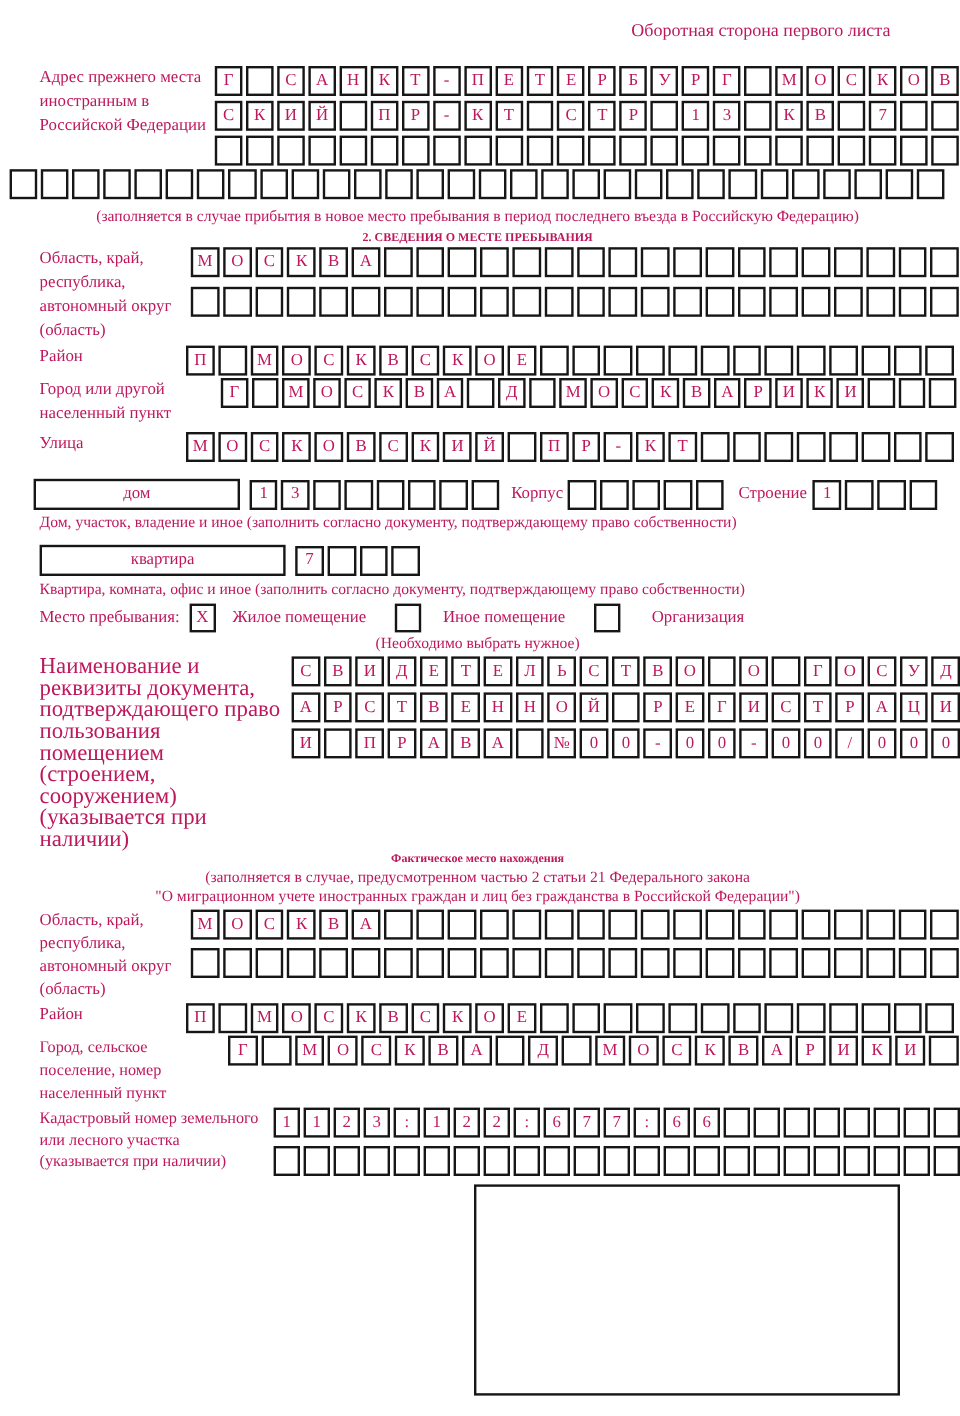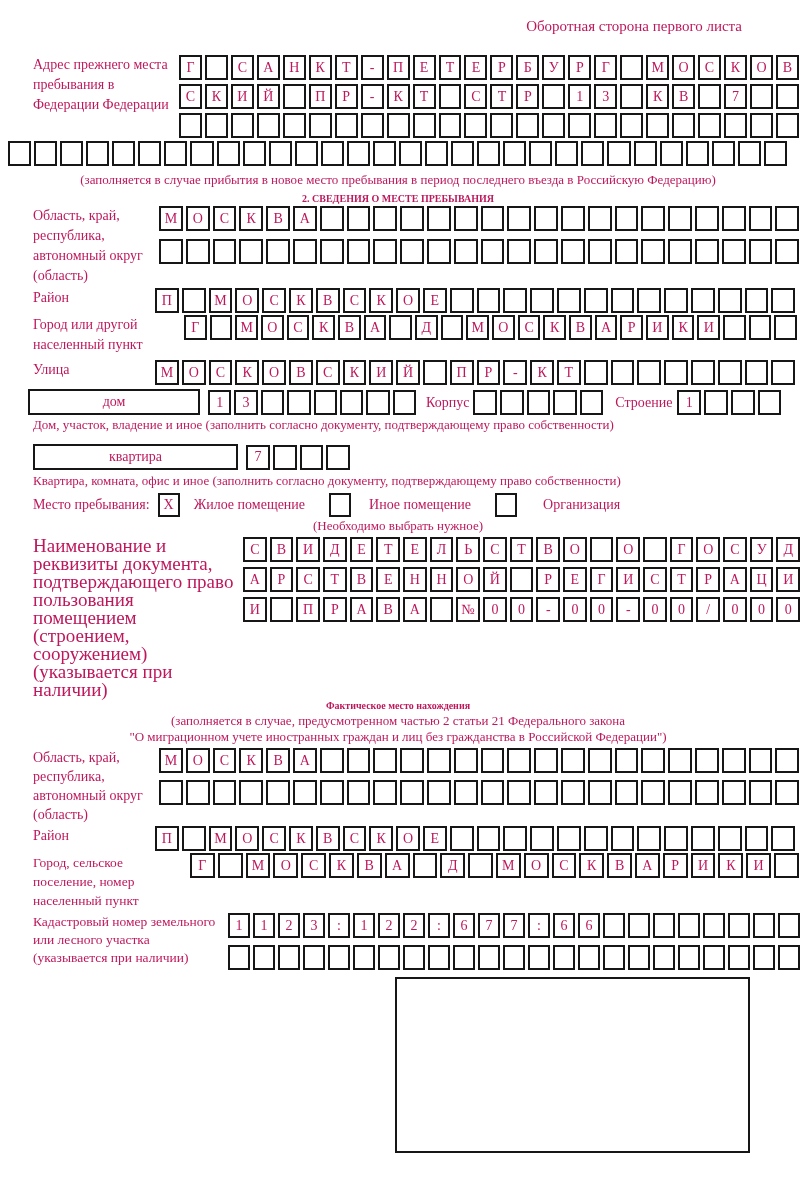--- a/index.html
+++ b/index.html
@@ -27,21 +27,21 @@
 </style>
 </head>
 <body>
 
 <div class="page">
   <div class="inner">
 
     <div class="hdr">Оборотная сторона первого листа</div>
 
     <div class="frow" style="margin-top:20px">
-      <div class="lbl" style="width:142px;padding-right:4px">Адрес прежнего места пребывания в Федерации Федерации</div>
+      <div class="lbl" style="width:142px;padding-right:4px">Адрес прежнего места иностранным в Российской Федерации</div>
       <div class="rows" style="width:620px">
         <div class="cellrow">
             <span class="cell">Г</span>
             <span class="cell"></span>
             <span class="cell">С</span>
             <span class="cell">А</span>
             <span class="cell">Н</span>
             <span class="cell">К</span>
             <span class="cell">Т</span>
             <span class="cell">-</span>
@@ -293,21 +293,21 @@
           <span class="cell"></span>
           <span class="cell"></span>
           <span class="cell"></span>
           <span class="cell"></span>
           <span class="cell"></span>
           <span class="cell"></span>
           <span class="cell"></span>
         </div>
     </div>
 
-    <div class="frow" style="margin-top:4px;margin-left:-5px;align-items:flex-end">
+    <div class="frow" style="margin-top:14px;margin-left:-5px;align-items:center">
       <div class="longbox" style="width:172px">дом</div>
       <div class="cellrow" style="width:208px;margin-left:8px">
           <span class="cell">1</span>
           <span class="cell">3</span>
           <span class="cell"></span>
           <span class="cell"></span>
           <span class="cell"></span>
           <span class="cell"></span>
           <span class="cell"></span>
           <span class="cell"></span>

